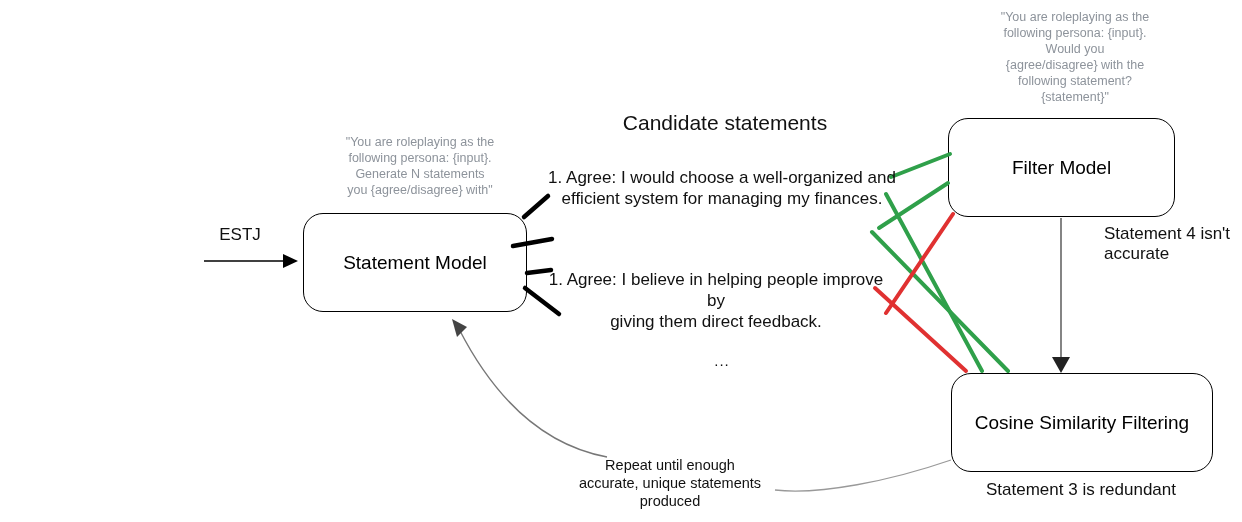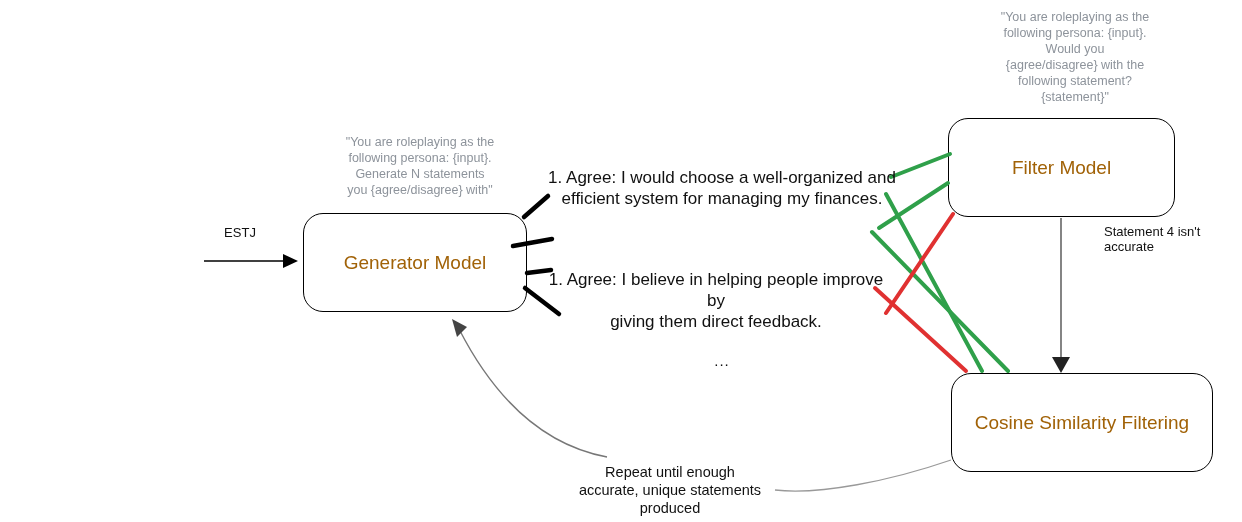--- a/index.html
+++ b/index.html
@@ -8,34 +8,34 @@
     font-family:"Liberation Sans",sans-serif;overflow:hidden;
   }
   .overlay{position:absolute;left:0;top:0;z-index:2;pointer-events:none;}
   .node{
     position:absolute;z-index:1;background:#fff;border:1.6px solid #000;
     box-sizing:border-box;display:flex;align-items:center;justify-content:center;
     text-align:center;
   }
   .rounded{border-radius:20px;}
   .ellipse{border-radius:50%;border-width:1.4px;}
-  .node-label{font-size:19px;color:#a16207;white-space:pre-line;line-height:24px;}
+  .node-label{font-size:19px;color:#000000;white-space:pre-line;line-height:24px;}
   .node-label.big{font-size:20px;}
   .txt{position:absolute;z-index:3;color:#111;}
   .prompt{
     color:#8d939b;font-size:12.5px;line-height:16px;
     text-align:center;white-space:pre-line;
   }
   .heading{font-size:21px;text-align:center;width:350px;}
   .statement{
     width:350px;font-size:17px;line-height:21px;
     text-align:center;white-space:pre-line;
   }
   .ellipsis{width:350px;font-size:15px;text-align:center;letter-spacing:1px;}
-  .small-label{font-size:13px;}
+  .small-label{font-size:17px;}
   .center{text-align:center;}
   .repeat-note{
     width:260px;font-size:14.5px;line-height:18px;
     text-align:center;white-space:pre-line;
   }
 </style>
 </head>
 <body>
 
 <div class="canvas">
@@ -62,21 +62,21 @@
     <polygon points="1061,373 1052,357 1070,357" fill="#222"></polygon>
 
     <path d="M 607 457 Q 516 440 459 329" fill="none" stroke="#777" stroke-width="1.4"></path>
     <polygon points="452,319 467,327 457,337" fill="#444"></polygon>
 
     <path d="M 775 490 C 820 495 890 481 951 460" fill="none" stroke="#999" stroke-width="1.3"></path>
   </svg>
 
 
   <div class="node rounded" style="left:303px;top:213px;width:224px;height:99px;">
-    <div class="node-label">Generator Model</div>
+    <div class="node-label">Statement Model</div>
   </div>
 
   <div class="node rounded" style="left:948px;top:118px;width:227px;height:99px;">
     <div class="node-label">Filter Model</div>
   </div>
 
   <div class="node rounded" style="left:951px;top:373px;width:262px;height:99px;">
     <div class="node-label">Cosine Similarity Filtering</div>
   </div>
 
@@ -89,25 +89,27 @@
 following persona: {input}.
 Would you
 {agree/disagree} with the
 following statement?
 {statement}"</div>
 
   <div class="txt small-label center" style="left:208px;top:225px;width:64px;">ESTJ</div>
 
   <div class="txt small-label" style="left:1104px;top:224px;">Statement 4 isn't accurate</div>
 
+  <div class="txt small-label center" style="left:981px;top:480px;width:200px;">Statement 3 is redundant</div>
 
-  <div class="txt repeat-note" style="left:540px;top:456px;margin-top:7px;">Repeat until enough
+  <div class="txt repeat-note" style="left:540px;top:456px;">Repeat until enough
 accurate, unique statements
 produced</div>
 
+  <div class="txt heading" style="left:550px;top:111px;">Candidate statements</div>
 
   <div class="txt statement" style="left:547px;top:167px;">1. Agree: I would choose a well-organized and
 efficient system for managing my finances.</div>
 
 
   <div class="txt statement" style="left:541px;top:269px;">1. Agree: I believe in helping people improve by
 giving them direct feedback.</div>
 
 
   <div class="txt ellipsis" style="left:547px;top:352px;">...</div>

